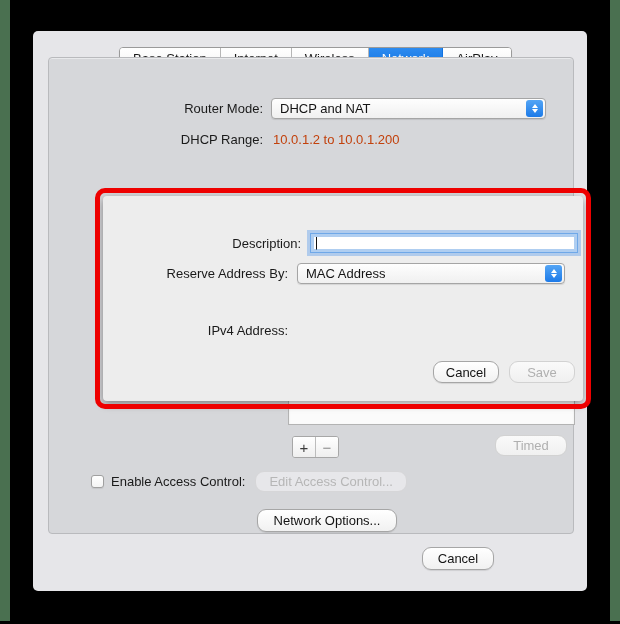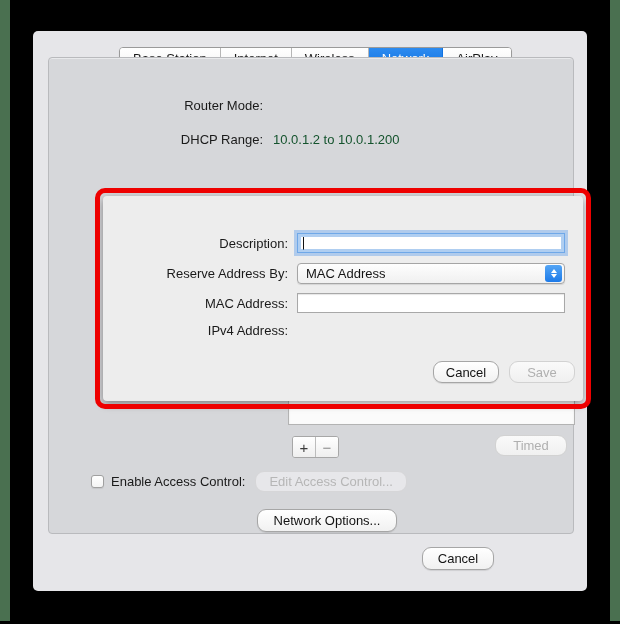--- a/index.html
+++ b/index.html
@@ -88,21 +88,21 @@
     align-items: center;
   }
   .lbl {
     font-size: 13px;
     color: #1a1a1a;
     text-align: right;
     white-space: nowrap;
   }
   .static-val {
     font-size: 13px;
-    color: #14532d;
+    color: #c2410c;
     white-space: nowrap;
   }
 
   
   .popup {
     position: relative;
     height: 21px;
     background: linear-gradient(to bottom, #fefefe 0%, #f0f0f0 100%);
     border: 1px solid #a5a5a5;
     border-radius: 4px;
@@ -275,20 +275,27 @@
       <div class="tab">Internet</div>
       <div class="tab">Wireless</div>
       <div class="tab active">Network</div>
       <div class="tab">AirPlay</div>
     </div>
 
     <div id="content-box">
 
       <div class="row" style="left:0; top:40px; width:510px;">
         <div class="lbl" style="width:214px;">Router Mode:</div>
+        <div class="popup" style="width:275px; margin-left:8px;">
+          <span class="ptext">DHCP and NAT</span>
+          <span class="stepper">
+            <span class="chev up"></span>
+            <span class="chev down"></span>
+          </span>
+        </div>
       </div>
 
       <div class="row" style="left:0; top:74px; width:510px;">
         <div class="lbl" style="width:214px;">DHCP Range:</div>
         <div class="static-val" style="margin-left:10px;">10.0.1.2 to 10.0.1.200</div>
       </div>
     </div>
 
     <div id="list-box"></div>
 
@@ -306,45 +313,39 @@
     </div>
 
     <div class="btn" style="position:absolute; left:224px; top:478px; width:140px; height:23px;">Network Options...</div>
 
     <div id="bottom-buttons">
       <div class="btn wide-btn" style="height:23px;">Cancel</div>
     </div>
 
     <div id="sheet">
 
-      <div class="row" style="left:0; top:37px; width:470px;">
+      <div class="row" style="left:13px; top:37px; width:470px;">
         <div class="lbl" style="width:185px;">Description:</div>
         <div class="tfield focused" style="width:268px; margin-left:9px;">
           <span class="caret"></span>
             <span></span>
         </div>
       </div>
 
       <div class="row" style="left:0; top:67px; width:470px;">
         <div class="lbl" style="width:185px;">Reserve Address By:</div>
         <div class="popup" style="width:268px; margin-left:9px;">
           <span class="ptext">MAC Address</span>
           <span class="stepper">
             <span class="chev up"></span>
             <span class="chev down"></span>
           </span>
         </div>
       </div>
 
-      <div class="row" style="left:0; top:97px; width:470px;">
-        <div class="lbl" style="width:185px;">MAC Address:</div>
-        <div class="tfield" style="width:268px; margin-left:9px;">
-          <span></span>
-        </div>
-      </div>
 
       <div class="row" style="left:0; top:127px; width:470px;">
         <div class="lbl" style="width:185px;">IPv4 Address:</div>
       </div>
 
       <div style="position:absolute; left:330px; top:165px; display:flex; gap:10px;">
         <div class="btn" style="width:66px; height:22px;">Cancel</div>
         <div class="btn disabled" style="width:66px; height:22px;">Save</div>
       </div>
     </div>

